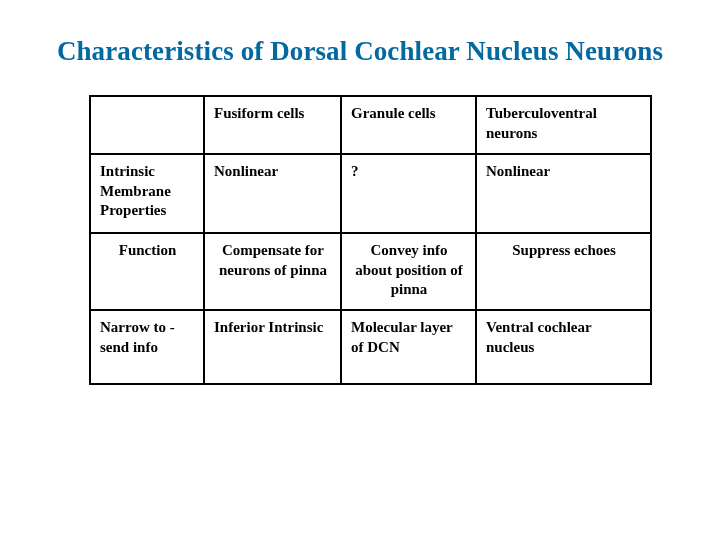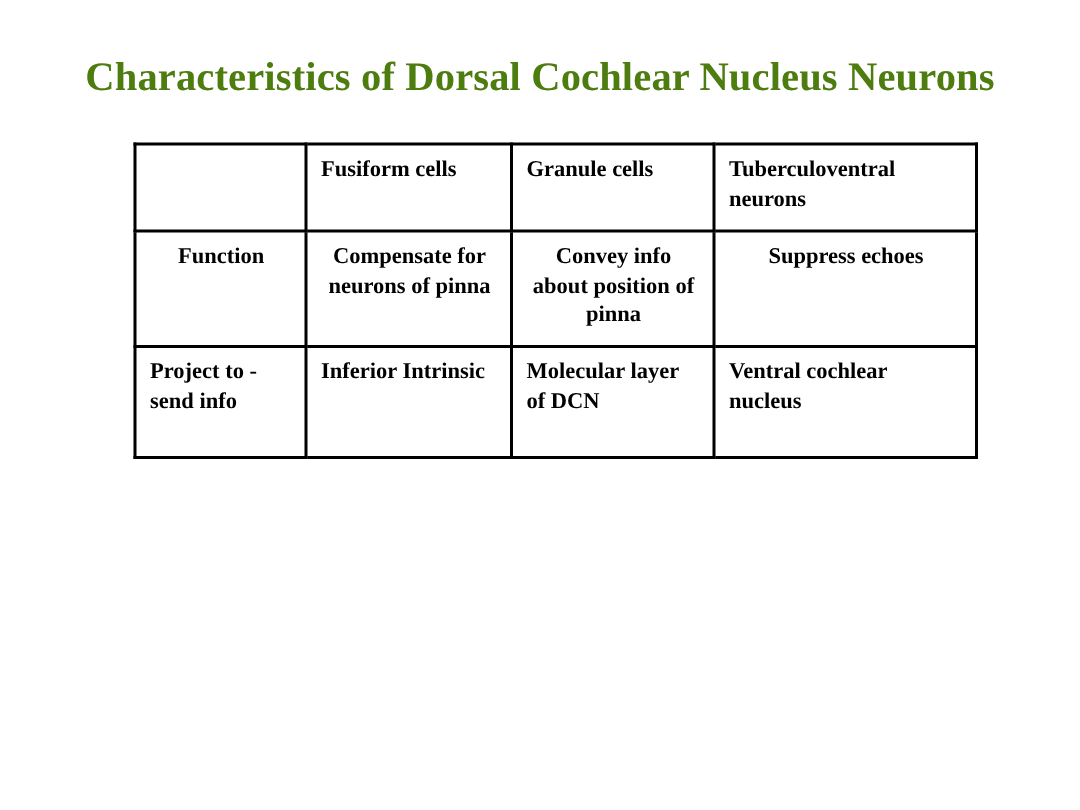--- a/index.html
+++ b/index.html
@@ -20,21 +20,21 @@
     height: 540px;
     box-sizing: border-box;
   }
 
   .slide-title {
     position: absolute;
     left: 0;
     top: 36px;
     width: 720px;
     text-align: center;
-    color: #4d7c0f;
+    color: #0369a1;
     font-family: "Liberation Serif", "DejaVu Serif", serif;
     font-size: 27px;
     font-weight: bold;
     letter-spacing: 0.1px;
     white-space: nowrap;
   }
 
   .table-wrap {
     position: absolute;
     left: 89px;
@@ -106,31 +106,37 @@
       </colgroup>
       <tbody>
         <tr class="r-head">
           <td class="hdr-blank"></td>
           <td class="hdr">Fusiform cells</td>
           <td class="hdr">Granule cells</td>
           <td class="hdr">Tuberculoventral neurons</td>
         </tr>
 
 
+        <tr class="r-intrinsic">
+          <td class="rowlabel">Intrinsic Membrane Properties</td>
+          <td class="body-cell">Nonlinear</td>
+          <td class="body-cell">?</td>
+          <td class="body-cell">Nonlinear</td>
+        </tr>
 
 
         <tr class="r-function">
           <td class="rowlabel">Function</td>
           <td class="body-cell">Compensate for neurons of pinna</td>
           <td class="body-cell">Convey info about position of pinna</td>
           <td class="body-cell">Suppress echoes</td>
         </tr>
 
         <tr class="r-project">
-          <td class="rowlabel">Project to - send info</td>
+          <td class="rowlabel">Narrow to - send info</td>
           <td class="body-cell">Inferior Intrinsic</td>
           <td class="body-cell">Molecular layer of DCN</td>
           <td class="body-cell">Ventral cochlear nucleus</td>
         </tr>
       </tbody>
     </table>
   </div>
 
 </div>
 

